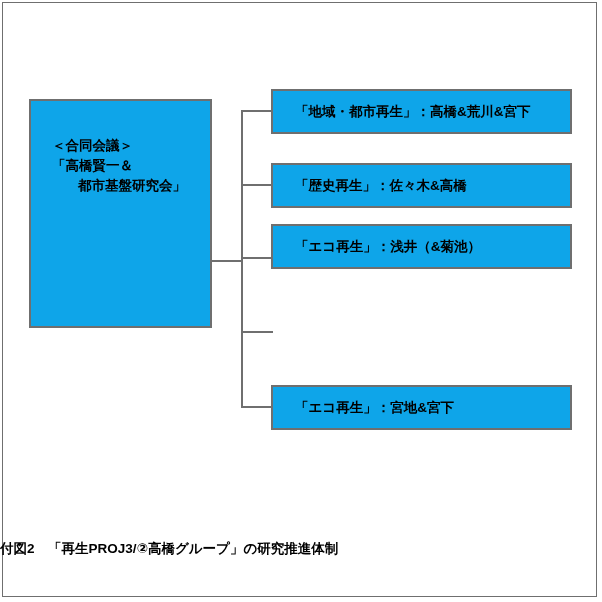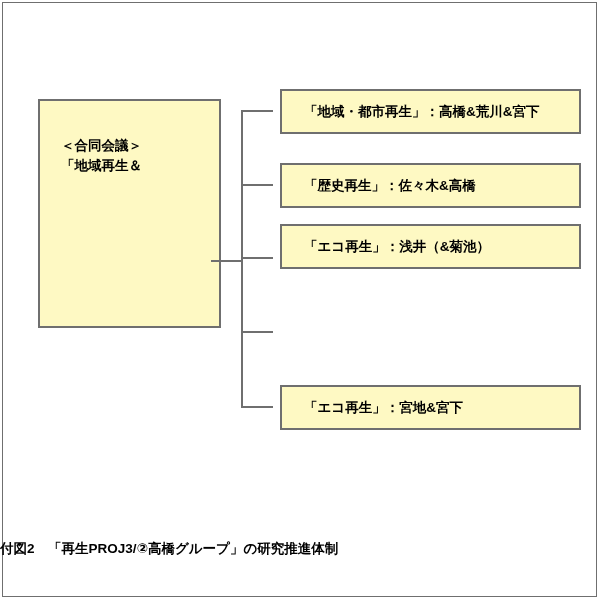--- a/index.html
+++ b/index.html
@@ -31,22 +31,21 @@
     border: 1px solid #6f6f6f;
     box-sizing: border-box;
     pointer-events: none;
   }
 
   
   .dbox {
     position: absolute;
     box-sizing: border-box;
     border: 2px solid #6f6f6f;
-    background: #fef9c3;
-    margin-left: 9px;
+    background: #0ea5e9;
   }
 
   
   #committee-box {
     left: 29px;
     top: 99px;
     width: 183px;
     height: 229px;
   }
   .committee-inner {
@@ -158,21 +157,22 @@
 
 <div id="page">
 
   <div id="page-frame"></div>
 
   <div class="dbox" id="committee-box">
     <div class="committee-inner">
 
       <div class="committee-title">
         <span class="ln">＜合同会議＞</span>
-        <span class="ln">「地域再生＆</span>
+        <span class="ln">「高橋賢一＆</span>
+        <span class="ln indent">都市基盤研究会」</span>
       </div>
 
 
     </div>
   </div>
 
   <div class="conn conn-h" id="conn-stem"></div>
   <div class="conn conn-v" id="conn-trunk"></div>
   <div class="conn conn-h conn-branch" id="conn-branch-0"></div>
   <div class="conn conn-h conn-branch" id="conn-branch-1"></div>

